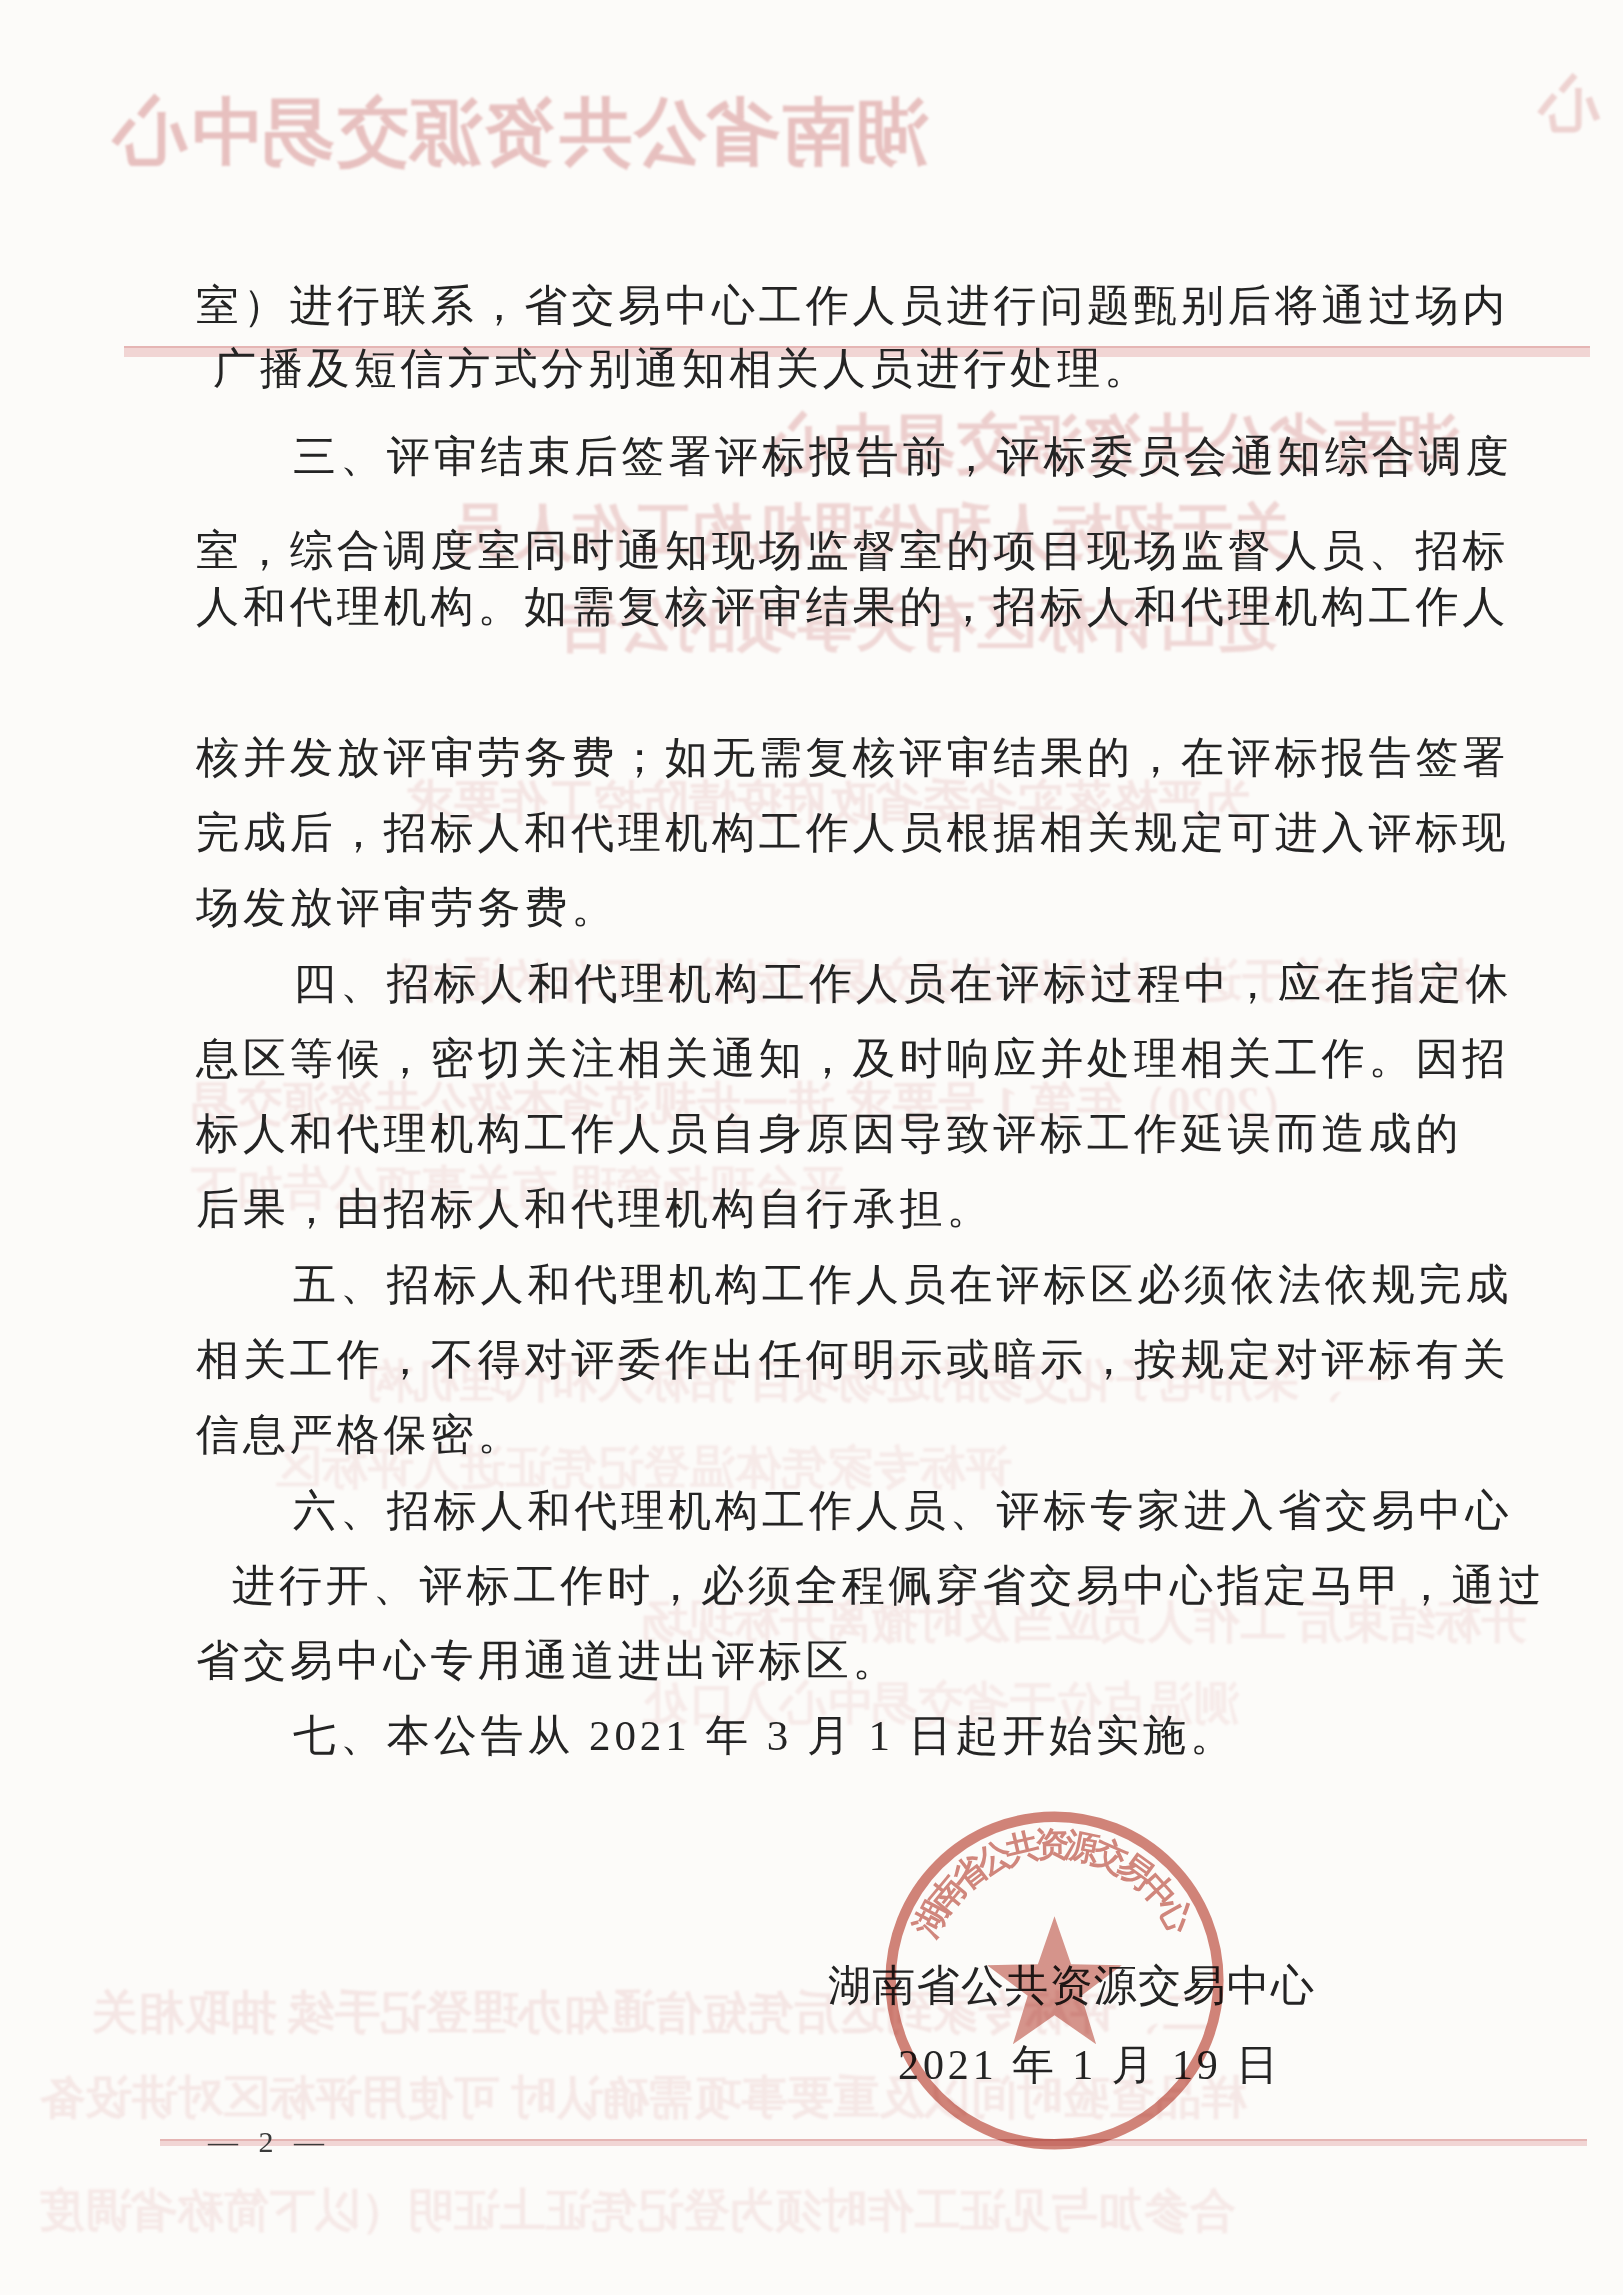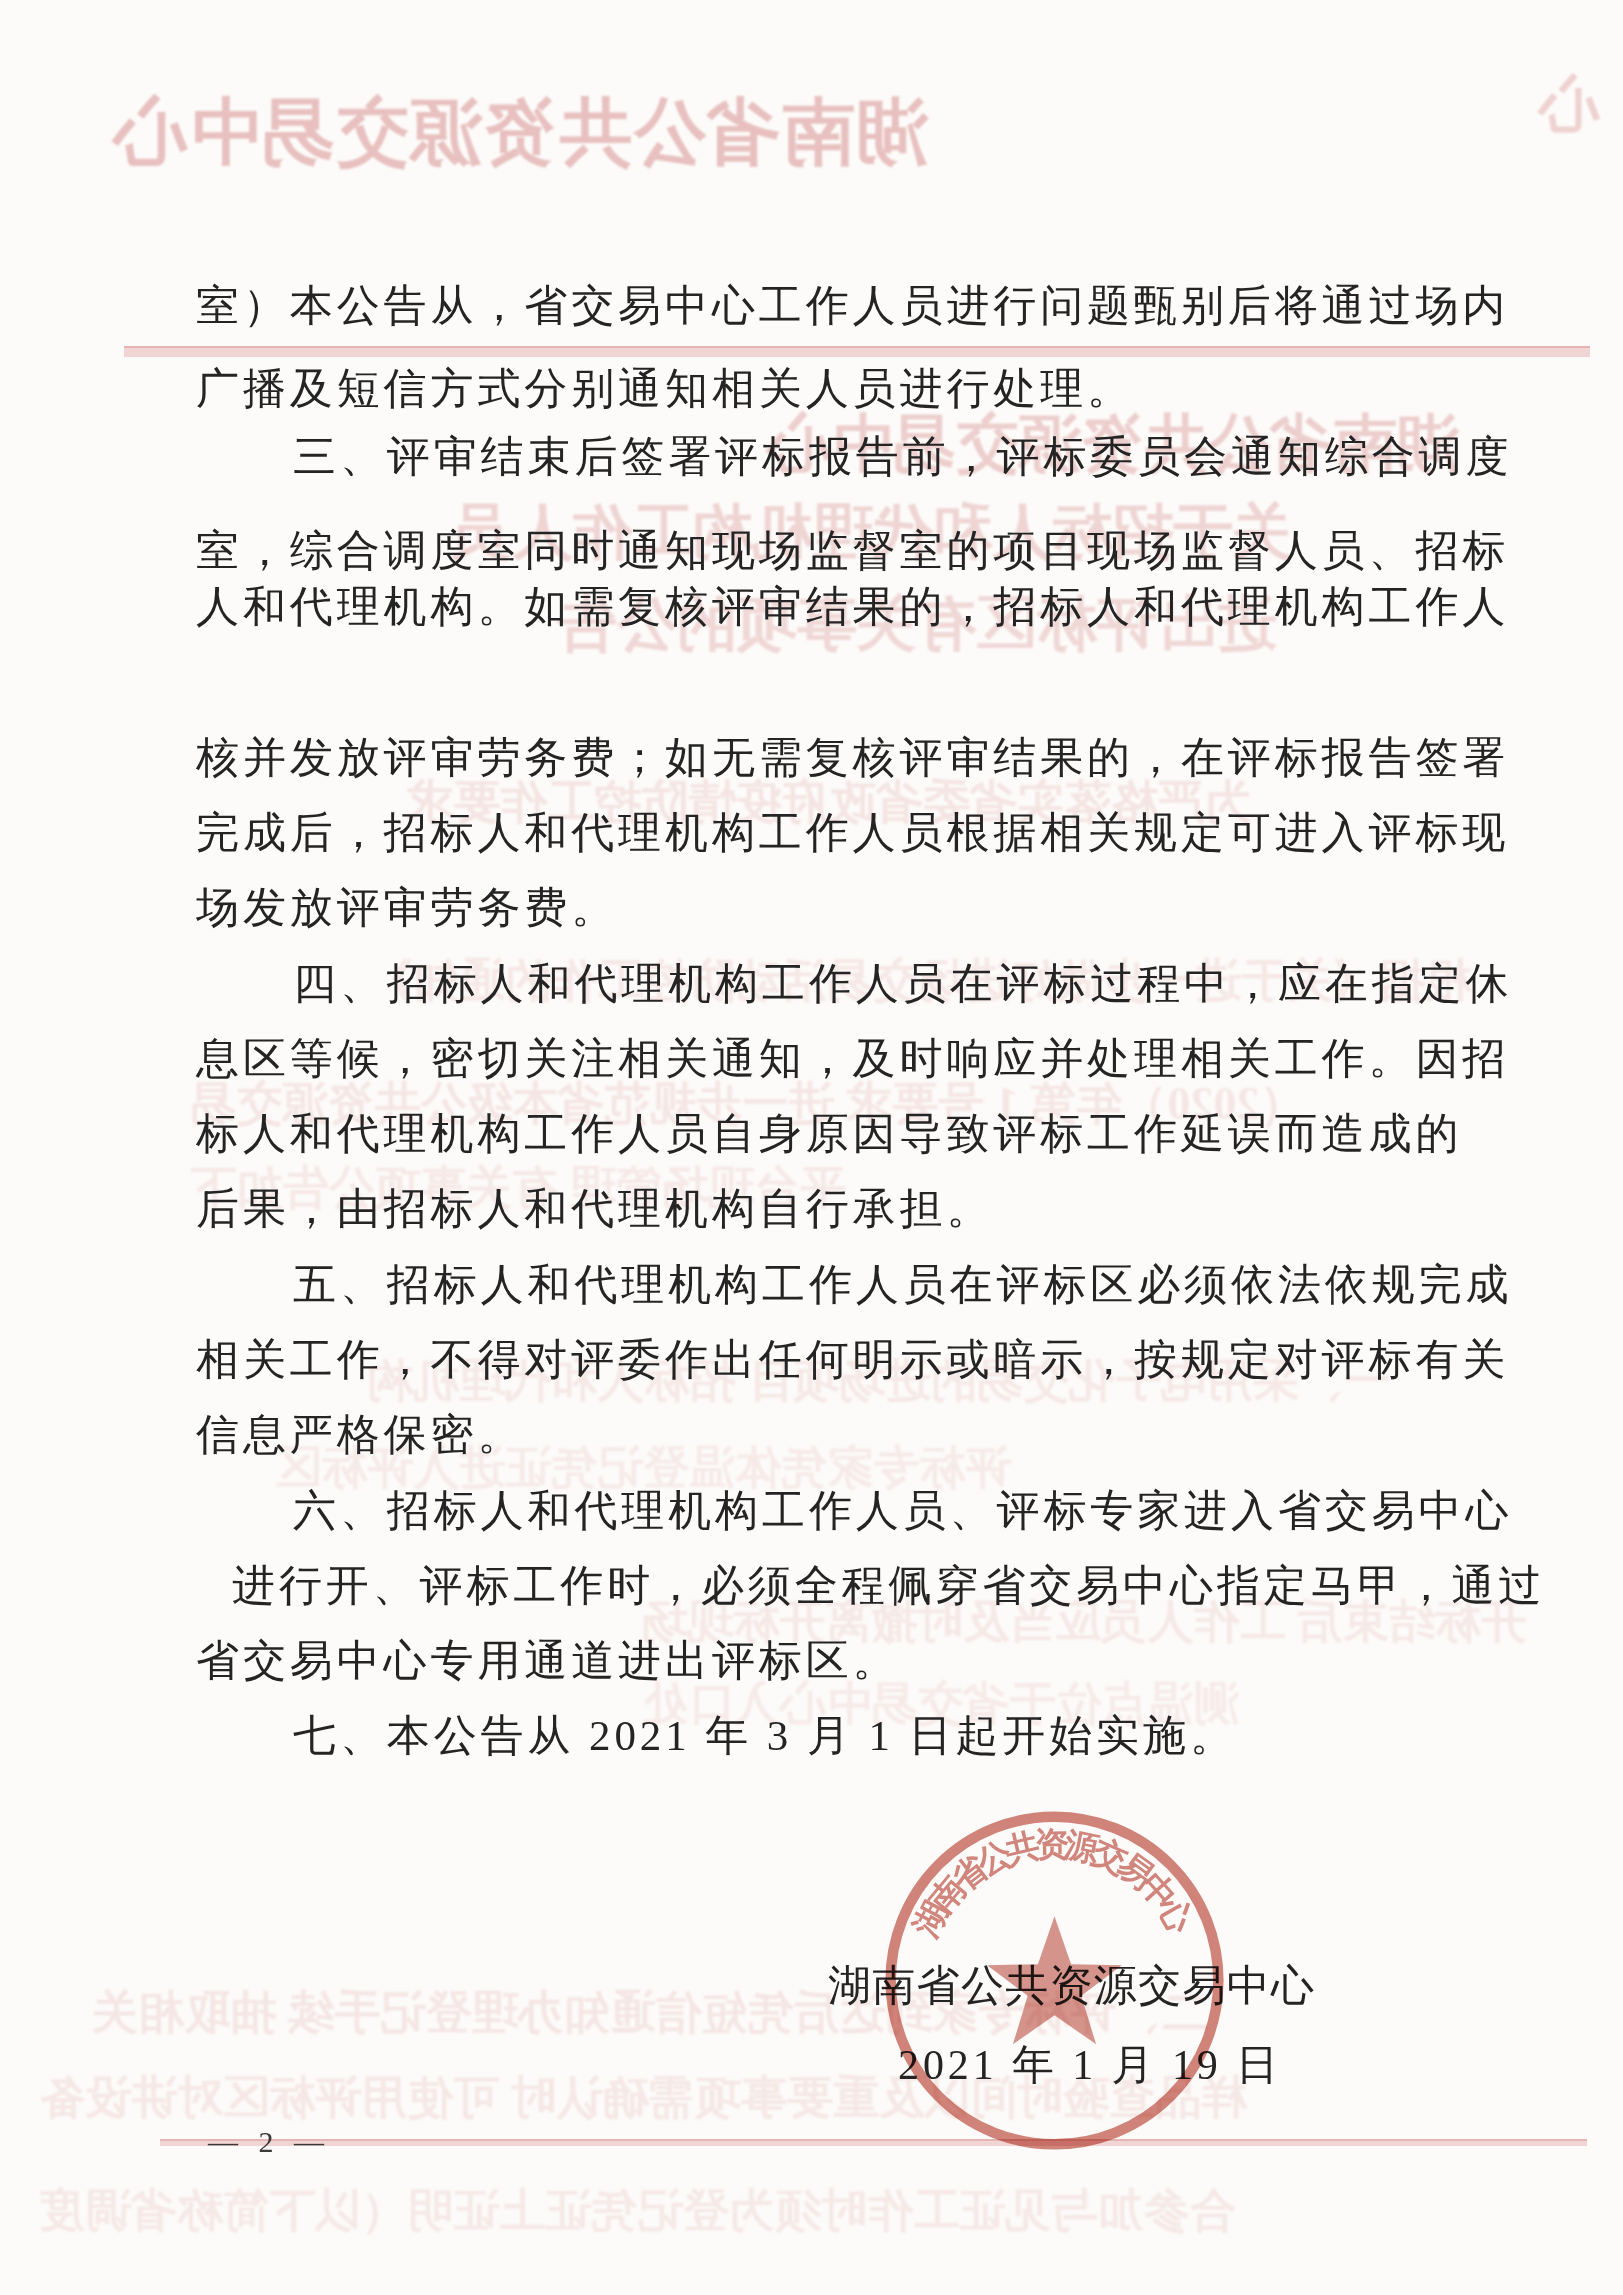--- a/index.html
+++ b/index.html
@@ -85,22 +85,22 @@
   <div class="ghost" style="left:367px;top:1350px;font-size:46px;opacity:.12;">一、采用电子化交易的进场项目 招标人和代理机构</div>
   <div class="ghost" style="left:275px;top:1437px;font-size:46px;opacity:.11;">评标专家凭体温登记凭证进入评标区</div>
   <div class="ghost" style="left:641px;top:1591px;font-size:46px;opacity:.12;">开标结束后 工作人员应当及时撤离开标现场</div>
   <div class="ghost" style="left:641px;top:1673px;font-size:46px;opacity:.11;">测温点位于省交易中心入口处</div>
   <div class="ghost" style="left:92px;top:1982px;font-size:46px;opacity:.14;">二、评标专家到达后凭短信通知办理登记手续 抽取相关</div>
   <div class="ghost" style="left:39px;top:2067px;font-size:46px;opacity:.13;">样品查验时间以及重要事项需确认时 可使用评标区对讲设备</div>
   <div class="ghost" style="left:39px;top:2180px;font-size:46px;opacity:.12;">合参加与见证工作时须为登记凭证上证明（以下简称省调度</div>
 
   <div class="rule" style="left:160px;top:2139px;width:1427px;height:5.2px;"></div>
 
-  <div class="bline" style="top:278px;">室）本公告从，省交易中心工作人员进行问题甄别后将通过场内</div>
-  <div class="bline" style="top:361px;">广播及短信方式分别通知相关人员进行处理。</div>
+  <div class="bline" style="top:278px;">室）进行联系，省交易中心工作人员进行问题甄别后将通过场内</div>
+  <div class="bline" style="top:341px;margin-left:17px;">广播及短信方式分别通知相关人员进行处理。</div>
   <div class="bline ind" style="top:429px;">三、评审结束后签署评标报告前，评标委员会通知综合调度</div>
   <div class="bline" style="top:504px;margin-top:19px;">室，综合调度室同时通知现场监督室的项目现场监督人员、招标</div>
   <div class="bline" style="top:579px;">人和代理机构。如需复核评审结果的，招标人和代理机构工作人</div>
   <div class="bline" style="top:805px;">完成后，招标人和代理机构工作人员根据相关规定可进入评标现</div>
   <div class="bline" style="top:730px;">核并发放评审劳务费；如无需复核评审结果的，在评标报告签署</div>
   <div class="bline" style="top:880px;">场发放评审劳务费。</div>
   <div class="bline ind" style="top:956px;">四、招标人和代理机构工作人员在评标过程中，应在指定休</div>
   <div class="bline" style="top:1031px;">息区等候，密切关注相关通知，及时响应并处理相关工作。因招</div>
   <div class="bline" style="top:1106px;">标人和代理机构工作人员自身原因导致评标工作延误而造成的</div>
   <div class="bline" style="top:1181px;">后果，由招标人和代理机构自行承担。</div>

